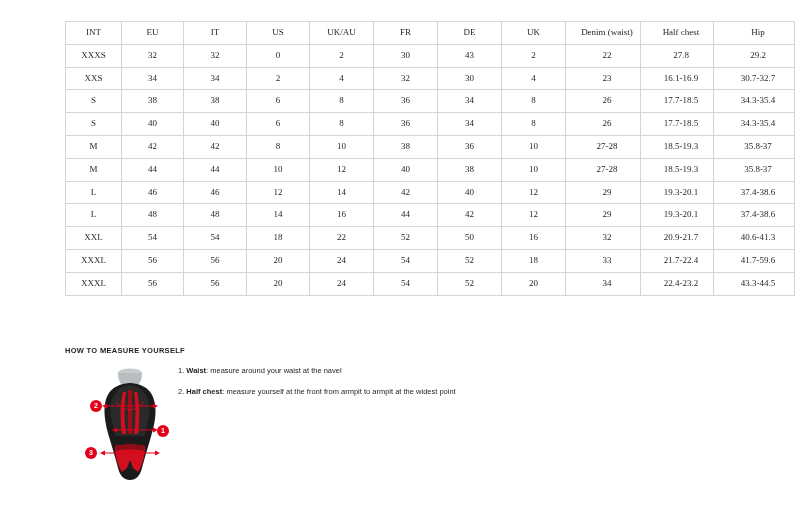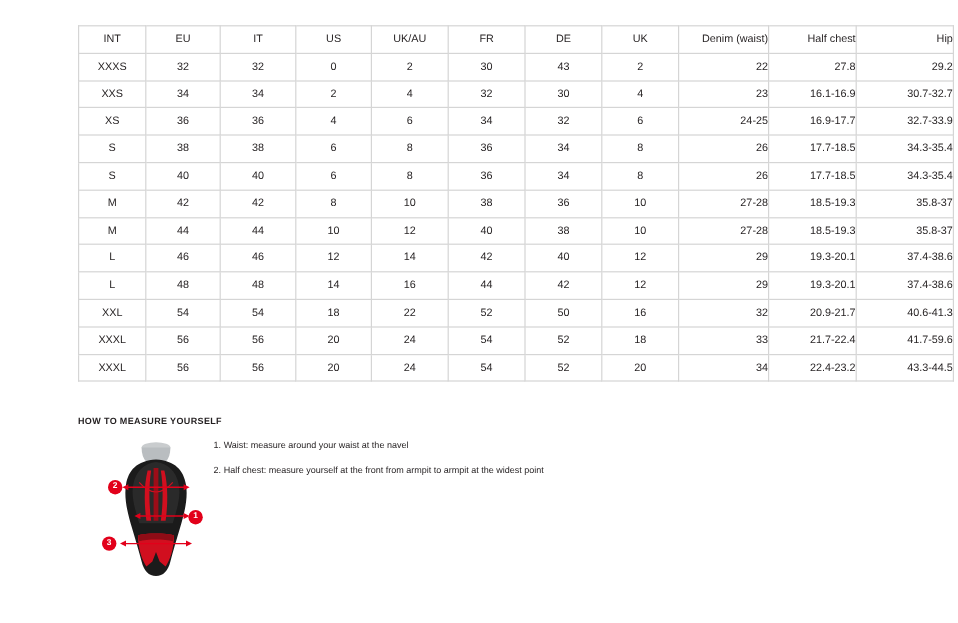--- a/index.html
+++ b/index.html
@@ -24,20 +24,21 @@
   .size-table-wrap {
     position: absolute;
     left: 65px;
     top: 21px;
     width: 669px;
   }
   table.size-table {
     border-collapse: collapse;
     width: 669px;
     table-layout: fixed;
+    font-family: Liberation Serif, serif;
   }
   table.size-table th,
   table.size-table td {
     border: 1px solid #d5d5d5;
     height: 21.8px;
     font-size: 9px;
     font-weight: normal;
     color: #231f20;
     text-align: center;
     padding: 0;
@@ -55,21 +56,21 @@
   table.size-table col.c4 { width: 64px; }
   table.size-table col.c5 { width: 64px; }
   table.size-table col.c6 { width: 64px; }
   table.size-table col.c7 { width: 64px; }
   table.size-table col.c8 { width: 75px; }
   table.size-table col.c9 { width: 73px; }
   table.size-table col.c10 { width: 81px; }
   
   table.size-table td.left,
   table.size-table th.left {
-    text-align: right;
+    text-align: center;
     padding-left: 8px;
     margin-top: 24px;
   }
   
   .measure-title {
     position: absolute;
     left: 65px;
     top: 346px;
     font-size: 7.5px;
     font-weight: bold;
@@ -83,21 +84,21 @@
     width: 430px;
   }
   .measure-item {
     font-size: 7.5px;
     color: #231f20;
     margin-bottom: 10.5px;
     line-height: 10px;
     white-space: nowrap;
   }
   .measure-item b {
-    font-weight: normal;
+    font-weight: bold;
     text-align: center;
   }
   
   .figure {
     position: absolute;
     left: 80px;
     top: 364px;
     width: 100px;
     height: 125px;
   }
@@ -174,33 +175,20 @@
             <td>2</td>
             <td>4</td>
             <td>32</td>
             <td>30</td>
             <td>4</td>
             <td class="left">23</td>
             <td class="left">16.1-16.9</td>
             <td class="left">30.7-32.7</td>
           </tr>
           <tr>
-            <td>XS</td>
-            <td>36</td>
-            <td>36</td>
-            <td>4</td>
-            <td>6</td>
-            <td>34</td>
-            <td>32</td>
-            <td>6</td>
-            <td class="left">24-25</td>
-            <td class="left">16.9-17.7</td>
-            <td class="left">32.7-33.9</td>
-          </tr>
-          <tr>
             <td>S</td>
             <td>38</td>
             <td>38</td>
             <td>6</td>
             <td>8</td>
             <td>36</td>
             <td>34</td>
             <td>8</td>
             <td class="left">26</td>
             <td class="left">17.7-18.5</td>

